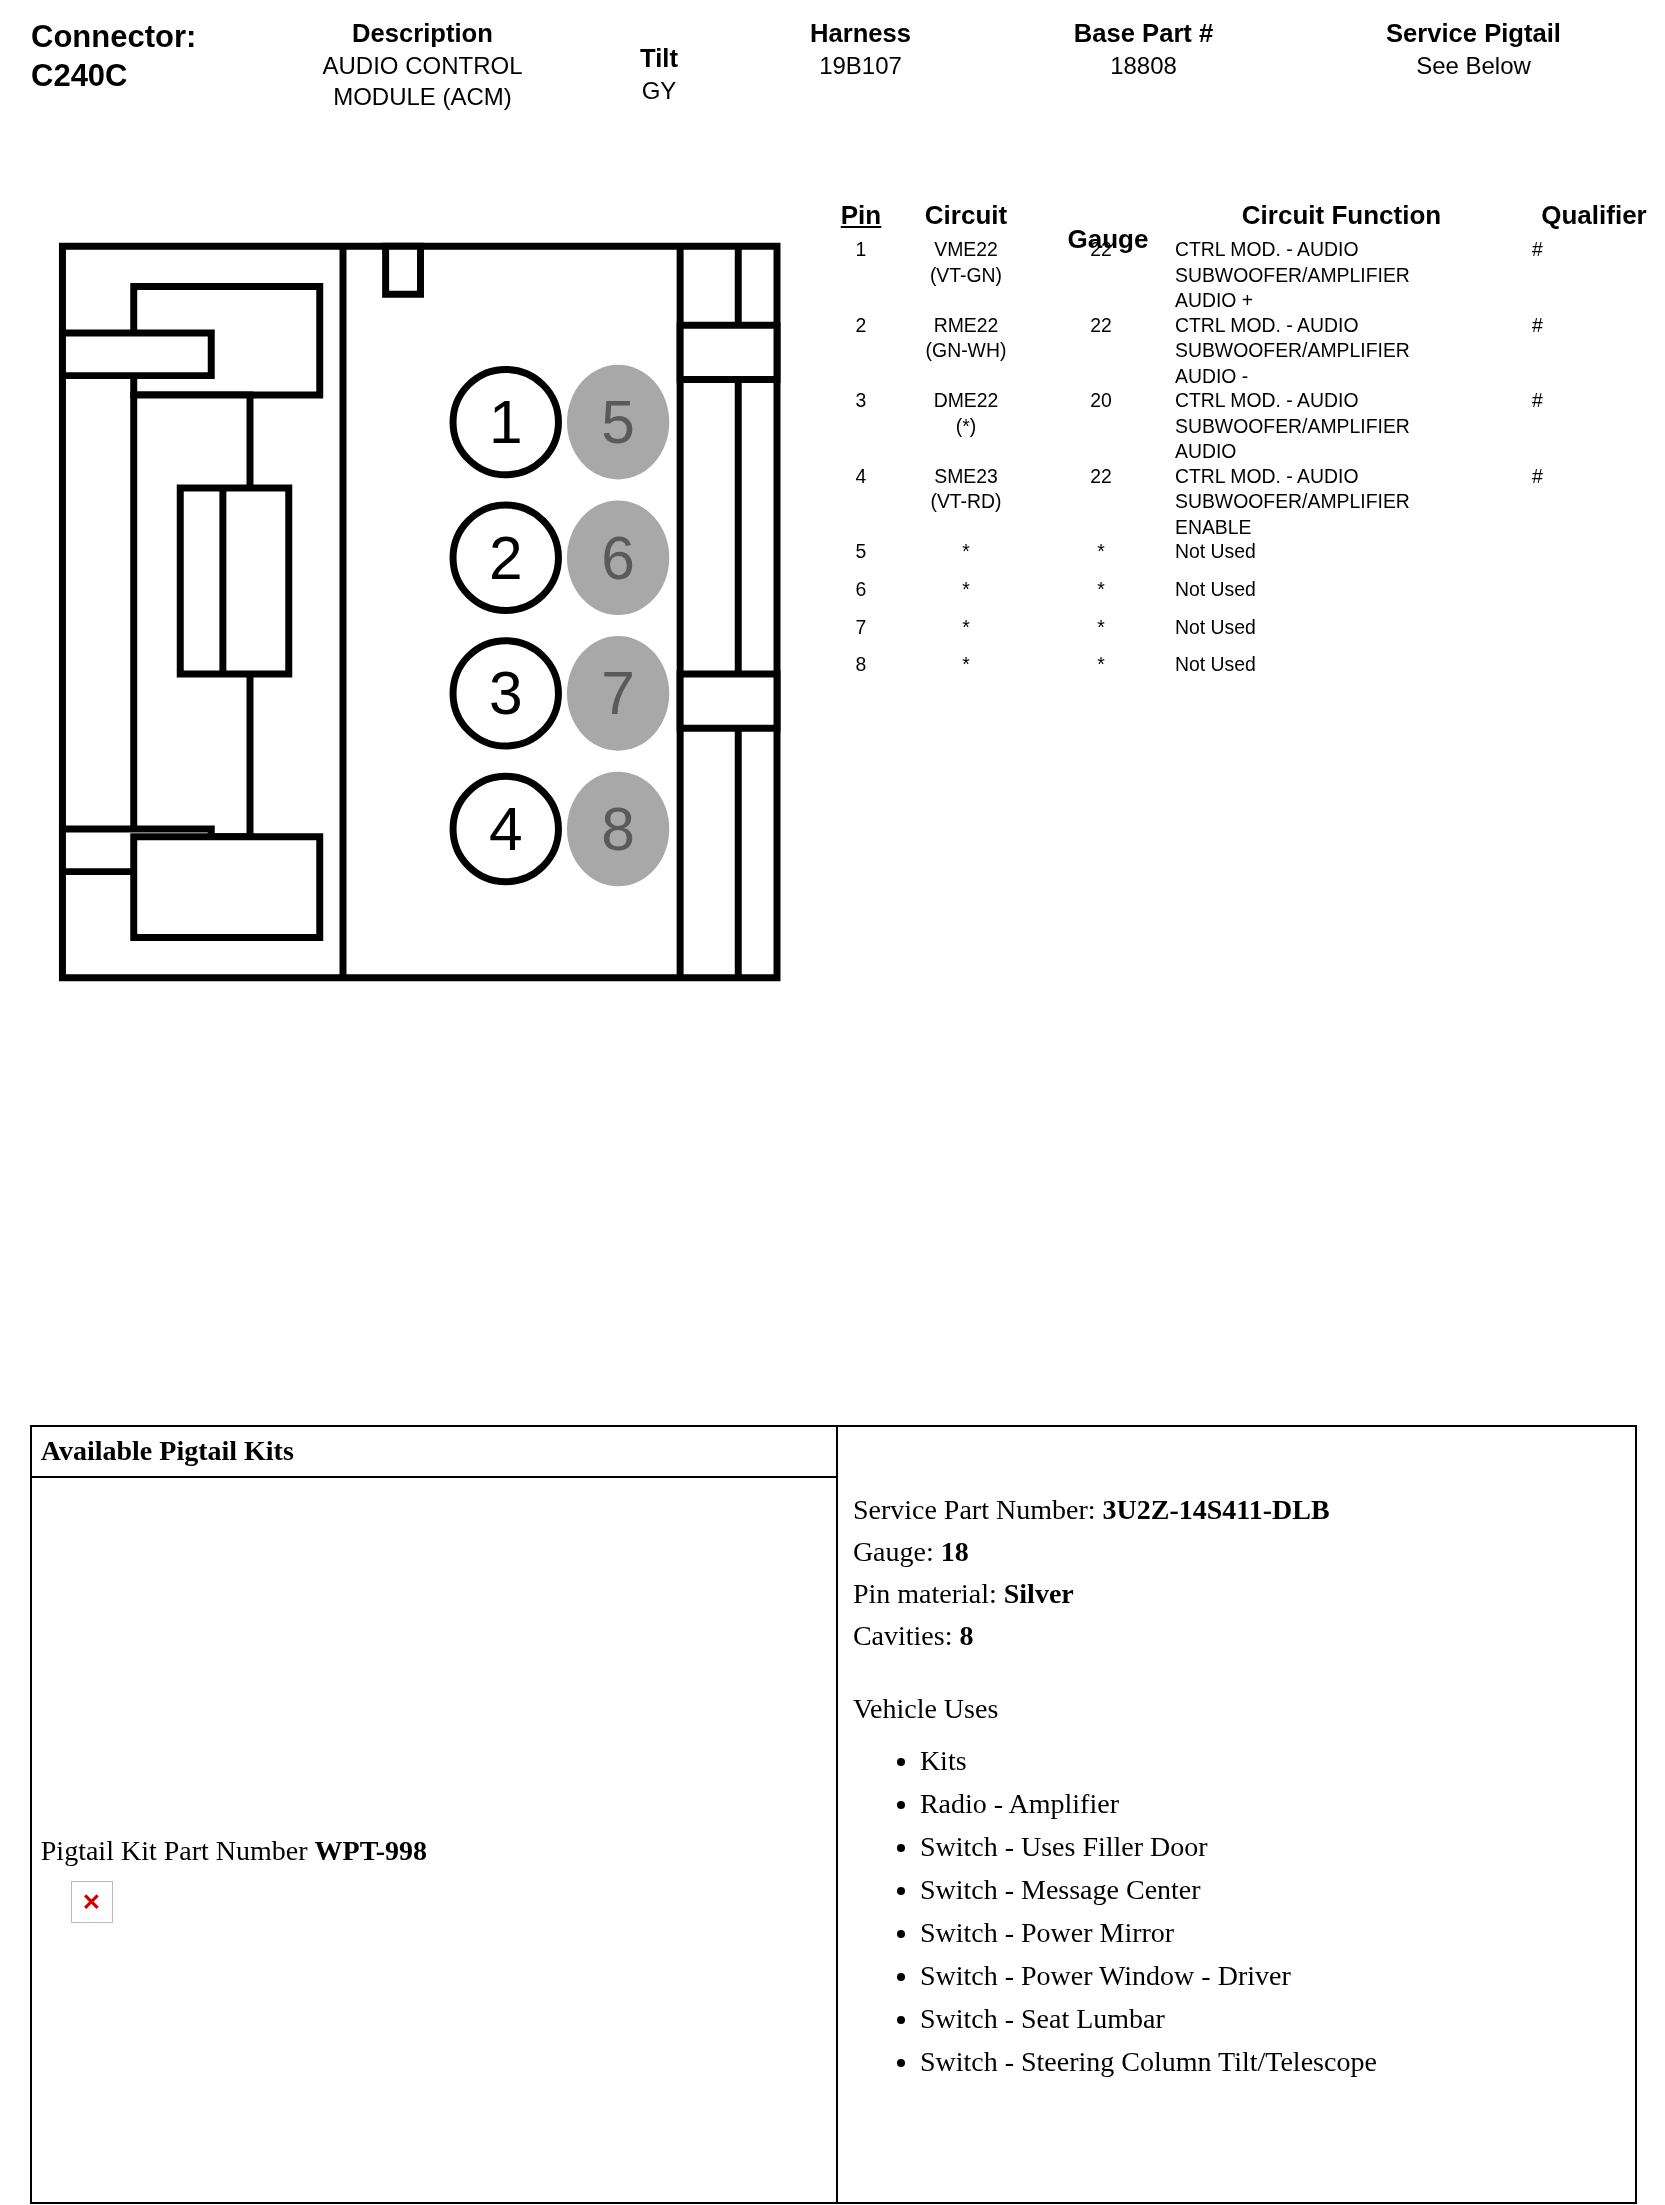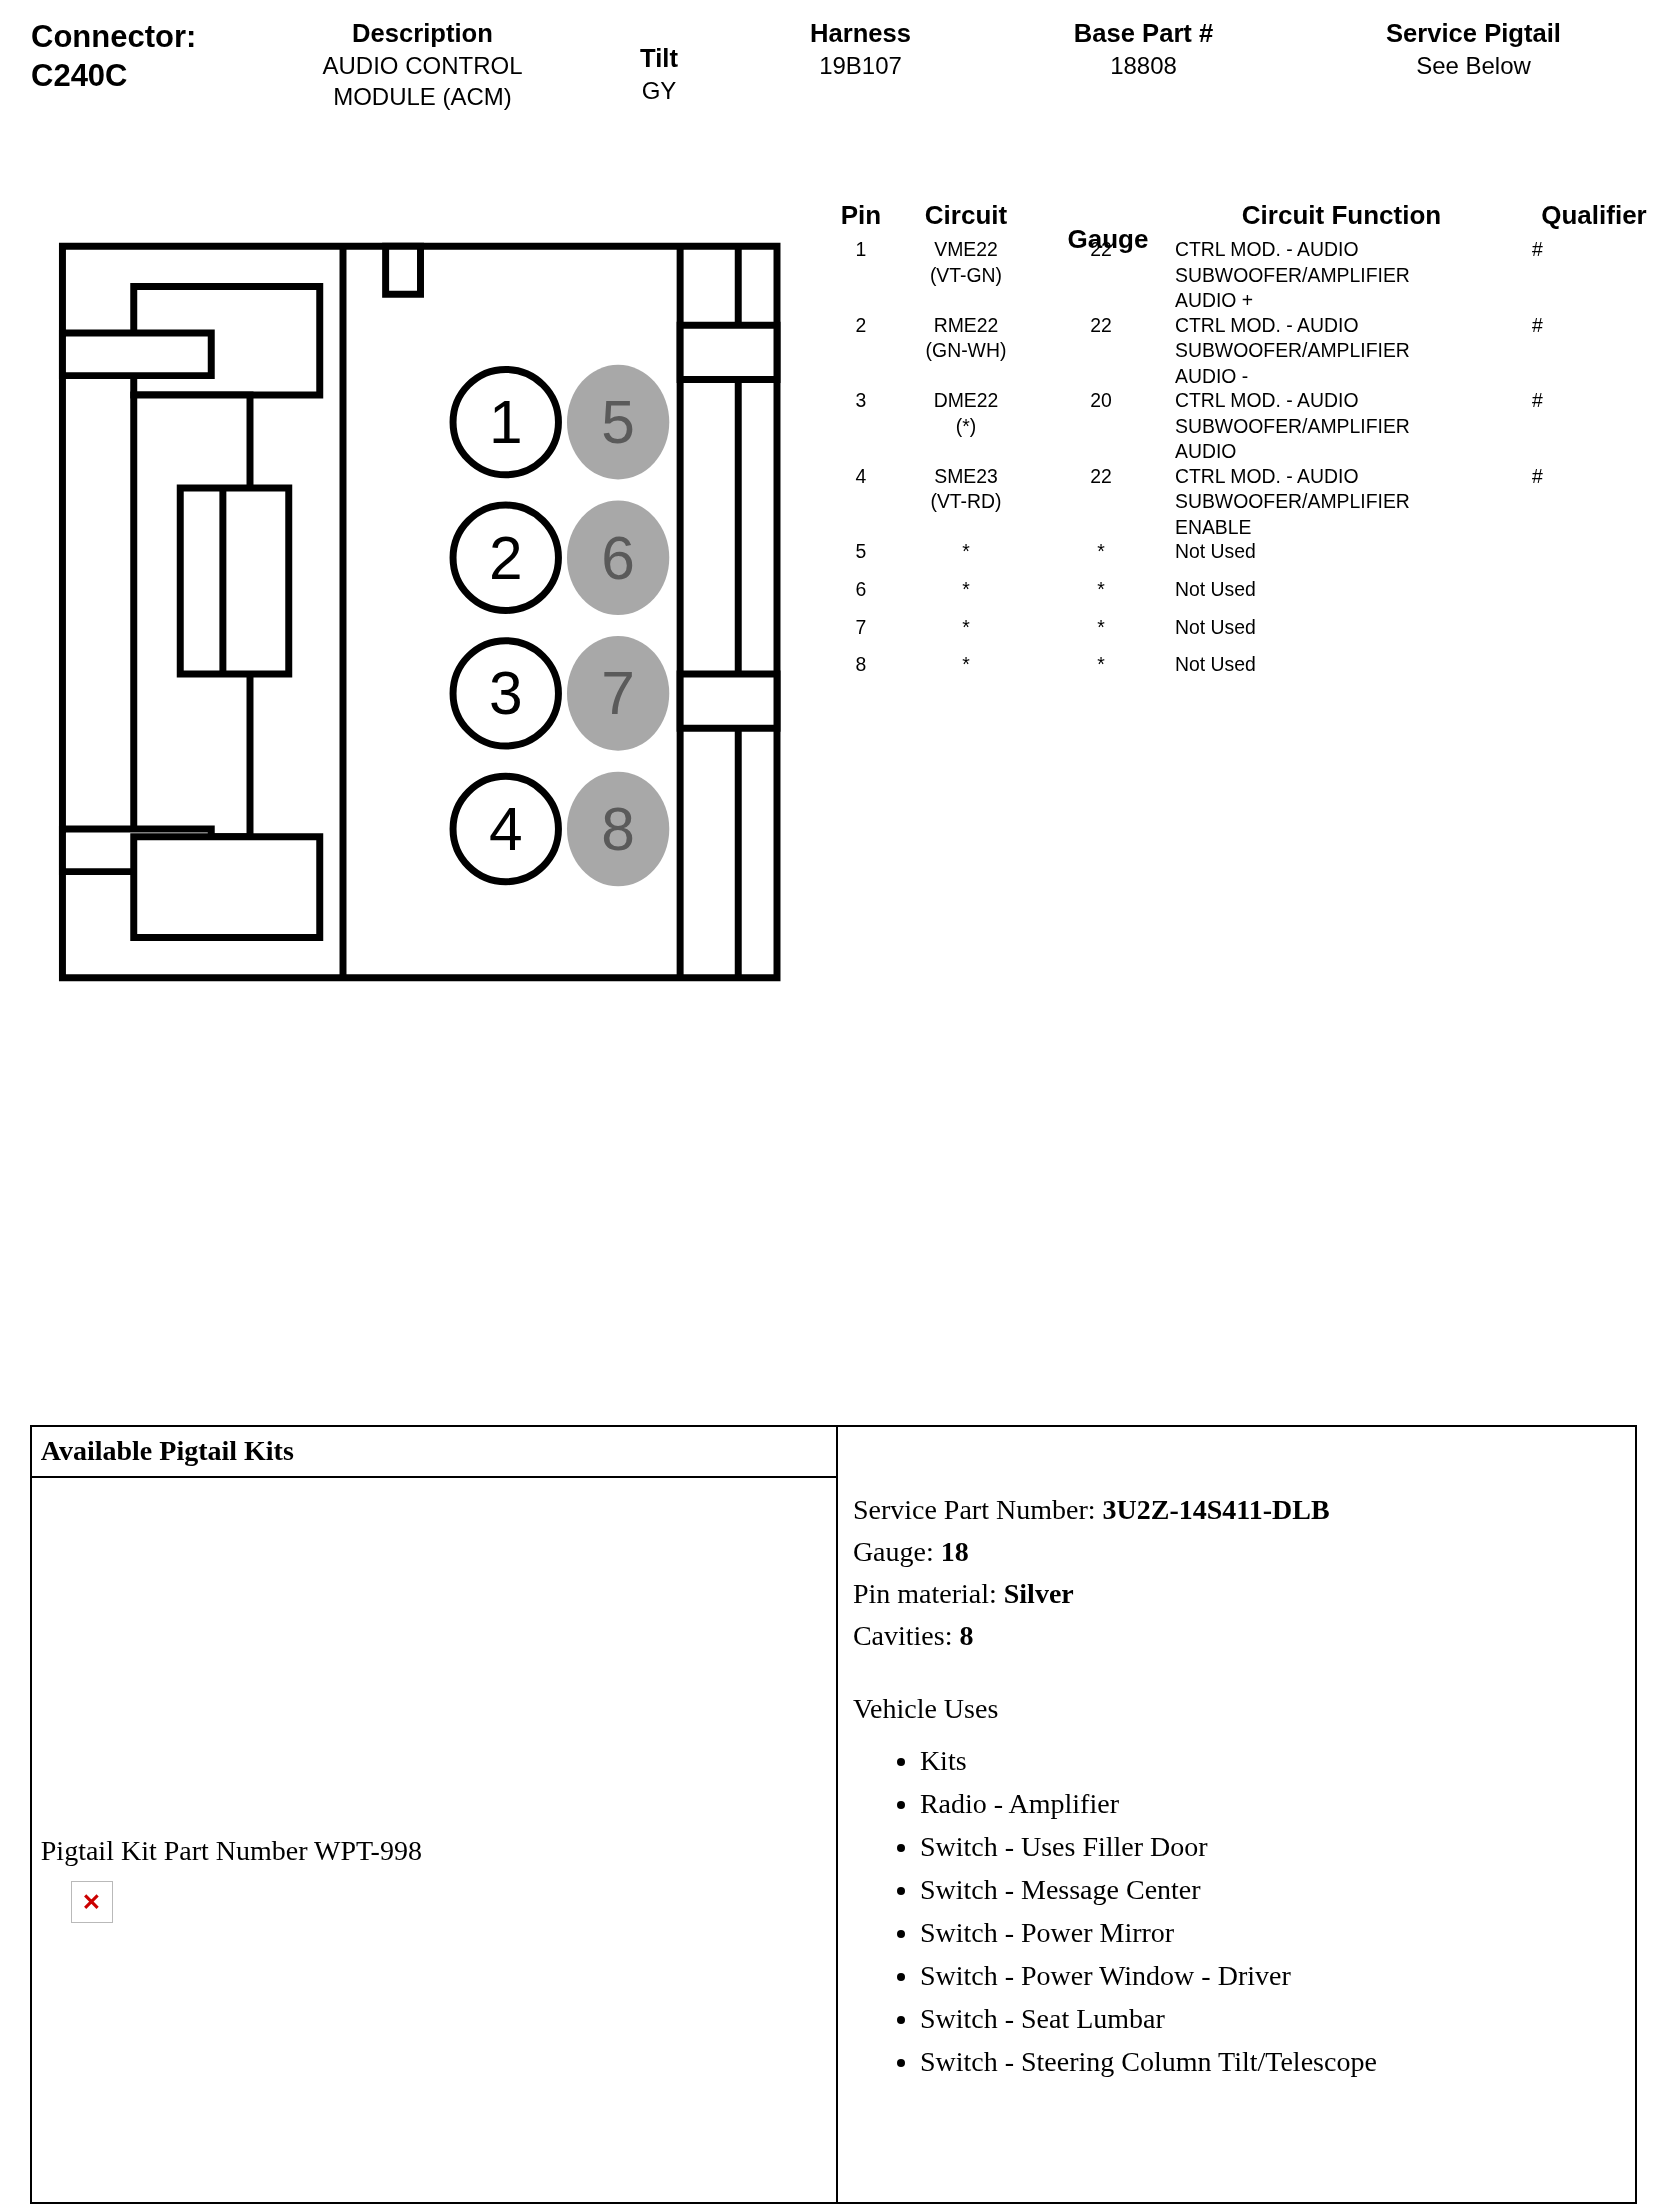--- a/index.html
+++ b/index.html
@@ -81,21 +81,21 @@
     top: 200px;
     width: 814px;
   }
   .pin-head {
     position: relative;
     height: 37px;
     font-size: 26px;
     font-weight: bold;
   }
   .pin-head span { position: absolute; top: 0; }
-  .ph-pin      { left: 0px;   width: 54px;  text-align: center; }
+  .ph-pin      { left: 0px;   width: 54px;  text-align: center; text-decoration: underline; }
   .ph-circuit  { left: 62px;  width: 140px; text-align: center; }
   .ph-gauge    { left: 216px; width: 116px; text-align: center; margin-top: 24px; }
   .ph-func     { left: 341px; width: 333px; text-align: center; }
   .ph-qual     { left: 690px; width: 140px; text-align: center; }
 
   .pin-row {
     position: relative;
     font-size: 19.4px;
     line-height: 25.6px;
     margin-bottom: 1.6px;
@@ -143,21 +143,21 @@
     box-sizing: border-box;
   }
   .pigtail-kit-line {
     position: absolute;
     left: 9.3px;
     top: 357px;
     font-family: "Liberation Serif", serif;
     font-size: 28px;
     white-space: nowrap;
   }
-  .pigtail-kit-line b { font-weight: normal; text-align: right; }
+  .pigtail-kit-line b { font-weight: bold; text-align: right; }
   .broken-img {
     position: absolute;
     left: 39px;
     top: 403px;
     width: 42px;
     height: 42px;
     border: 1.6px solid #b9b9b9;
     background: #fff;
     box-sizing: border-box;
   }

